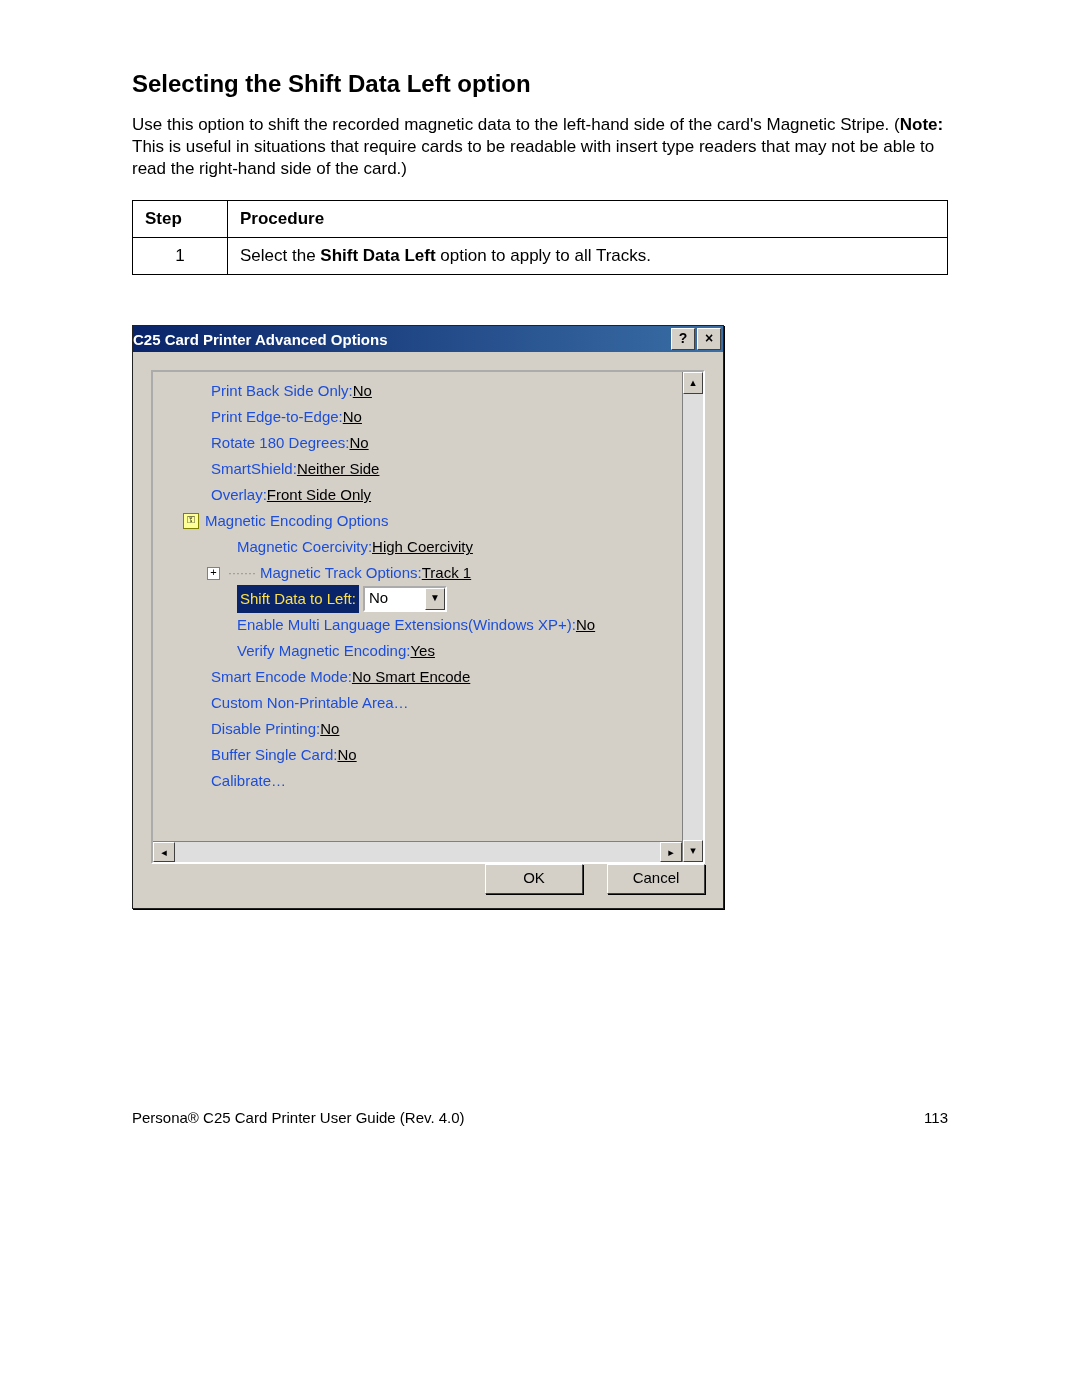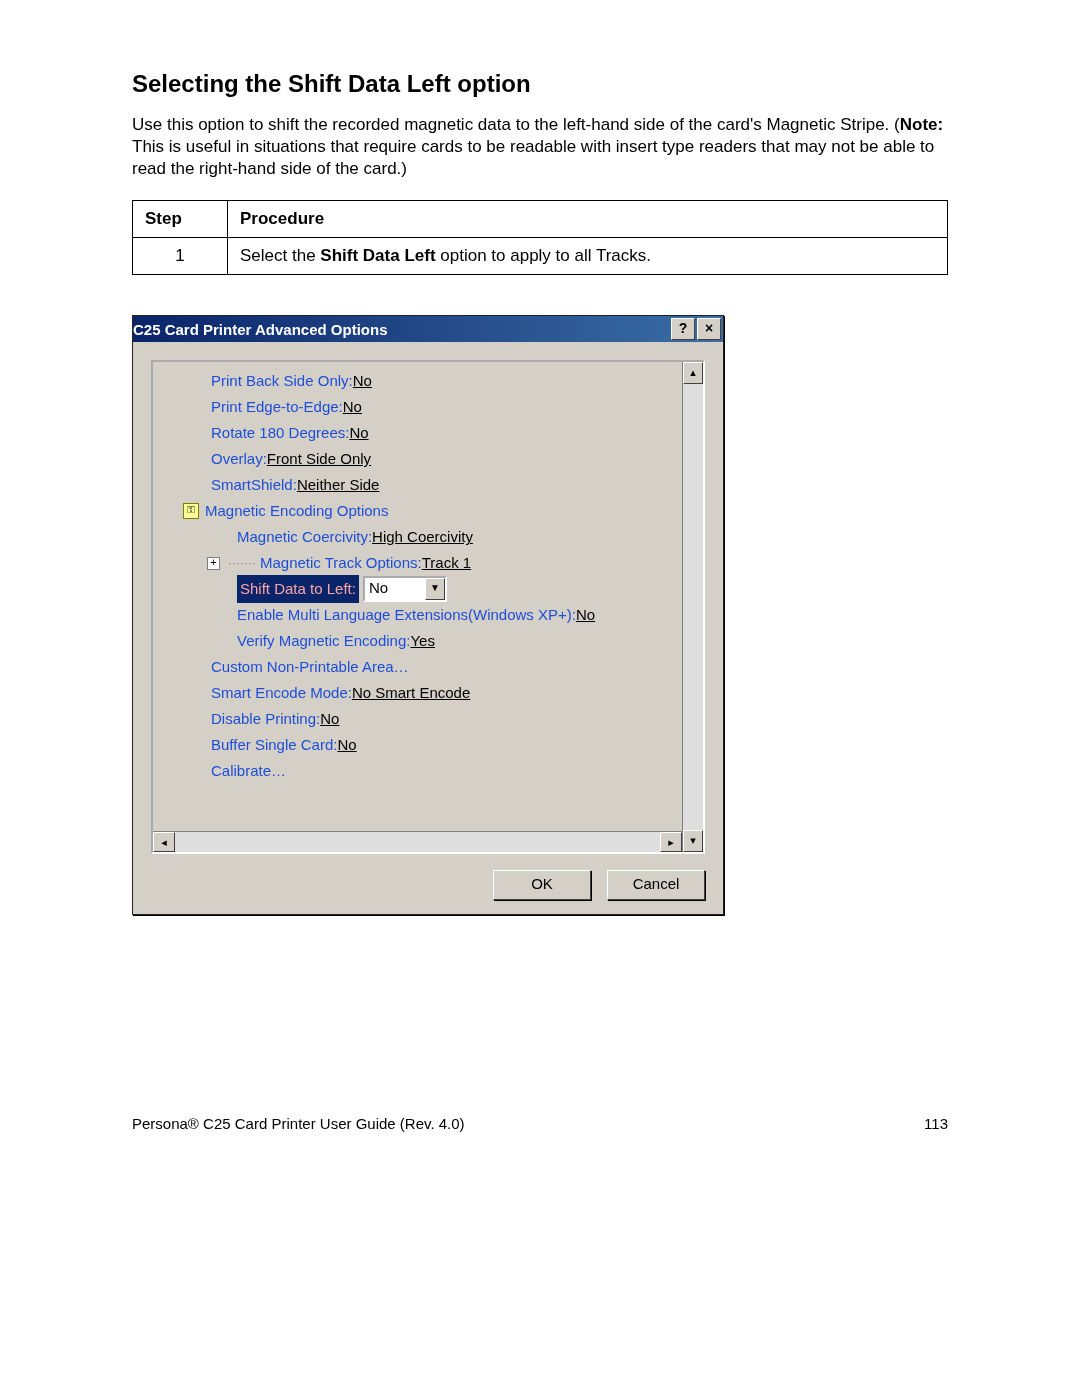--- a/index.html
+++ b/index.html
@@ -27,21 +27,21 @@
     font-size: 24px;
     margin: 0 0 16px 0;
   }
   .intro {
     line-height: 1.3;
     margin-bottom: 20px;
   }
   .step-table {
     width: 100%;
     border-collapse: collapse;
-    margin-bottom: 40px;
+    margin-bottom: 50px;
     border-radius: 12px;
   }
   .step-table th, .step-table td {
     border: 1px solid #000;
     text-align: left;
     padding: 8px 12px;
     font-size: 17px;
   }
   .step-table th.step-col { width: 70px; }
   .step-table td.step-col { text-align: center; }
@@ -142,21 +142,21 @@
   .dots {
     color: #808080;
     font-size: 12px;
     letter-spacing: 0px;
     margin-right: 4px;
   }
   .lbl { color: #1d4ed8; }
   .uval { color: #000; text-decoration: underline; }
   .sel {
     background: #0a246a;
-    color: #fca5a5;
+    color: #fde047;
     padding: 1px 3px;
   }
   .plusbox {
     display: inline-block;
     width: 11px;
     height: 11px;
     border: 1px solid #808080;
     background: #fff;
     text-align: center;
     font-size: 11px;
@@ -198,22 +198,22 @@
     border-right-color: #404040;
     border-bottom-color: #404040;
     text-align: center;
     font-size: 10px;
     line-height: 18px;
   }
 
   .btnrow {
     display: flex;
     justify-content: flex-end;
-    gap: 16px;
-    margin-top: 16px;
+    gap: 24px;
+    margin-top: 0;
   }
   .winbtn {
     width: 96px;
     height: 28px;
     background: #d4d0c8;
     border: 1px solid #fff;
     border-right-color: #404040;
     border-bottom-color: #404040;
     box-shadow: 1px 1px 0 #000;
     font-family: Tahoma, Arial, sans-serif;
@@ -273,26 +273,26 @@
             </div>
             <div class="row indent1">
               <span class="lbl">Print Edge-to-Edge: </span>
               <span class="uval">No</span>
             </div>
             <div class="row indent1">
               <span class="lbl">Rotate 180 Degrees: </span>
               <span class="uval">No</span>
             </div>
             <div class="row indent1">
+              <span class="lbl">SmartShield: </span>
+              <span class="uval">Neither Side</span>
+            </div>
+            <div class="row indent1">
               <span class="lbl">Overlay: </span>
               <span class="uval">Front Side Only</span>
-            </div>
-            <div class="row indent1">
-              <span class="lbl">SmartShield: </span>
-              <span class="uval">Neither Side</span>
             </div>
             <div class="row indent1b">
               <span class="keyicon">⚿</span>
               <span class="lbl">Magnetic Encoding Options</span>
             </div>
             <div class="row indent2">
               <span class="lbl">Magnetic Coercivity: </span>
               <span class="uval">High Coercivity</span>
             </div>
             <div class="row indent2b">
@@ -310,25 +310,25 @@
             </div>
             <div class="row indent2">
               <span class="lbl">Enable Multi Language Extensions(Windows XP+): </span>
               <span class="uval">No</span>
             </div>
             <div class="row indent2">
               <span class="lbl">Verify Magnetic Encoding: </span>
               <span class="uval">Yes</span>
             </div>
             <div class="row indent1">
-              <span class="lbl">Custom Non-Printable Area…</span>
-            </div>
-            <div class="row indent1">
               <span class="lbl">Smart Encode Mode: </span>
               <span class="uval">No Smart Encode</span>
+            </div>
+            <div class="row indent1">
+              <span class="lbl">Custom Non-Printable Area…</span>
             </div>
             <div class="row indent1">
               <span class="lbl">Disable Printing: </span>
               <span class="uval">No</span>
             </div>
             <div class="row indent1">
               <span class="lbl">Buffer Single Card: </span>
               <span class="uval">No</span>
             </div>
             <div class="row indent1">

